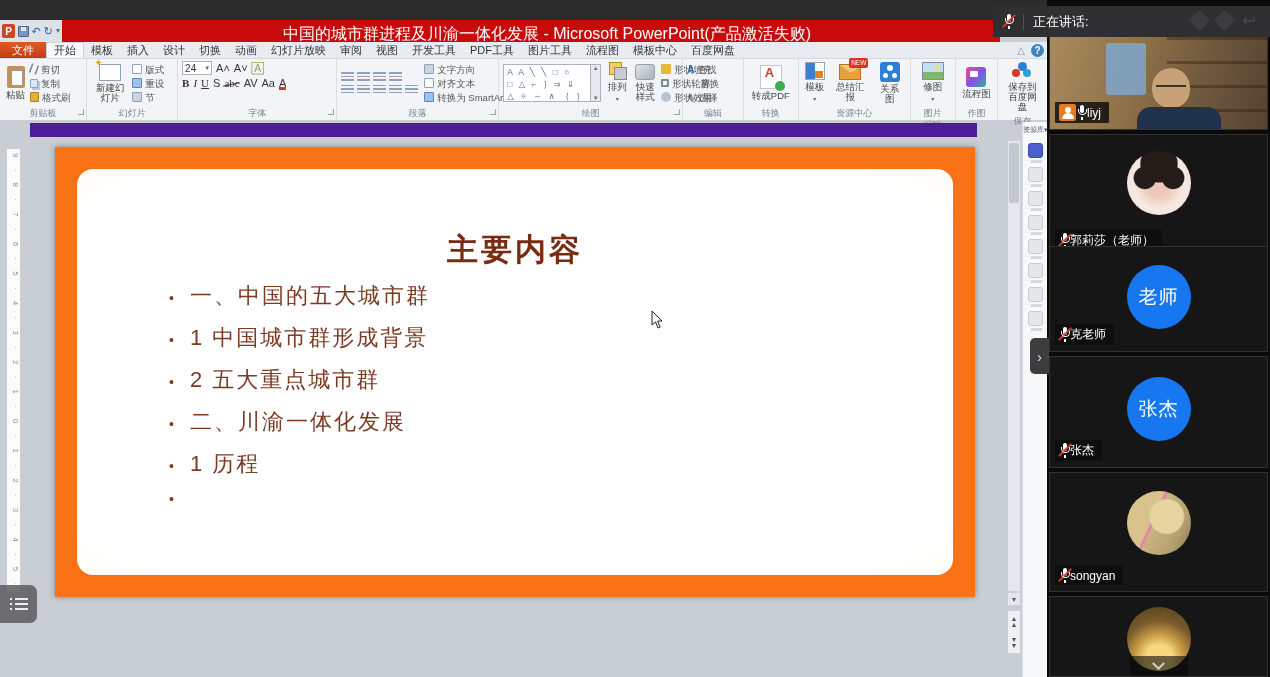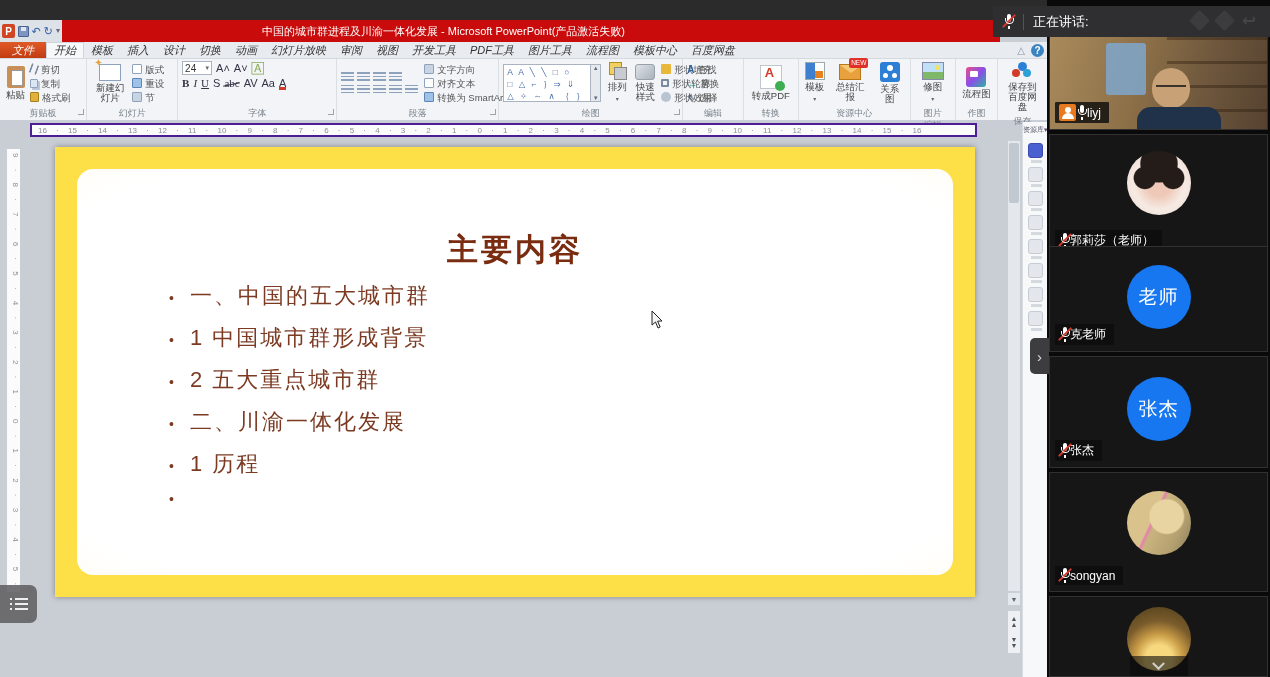--- a/index.html
+++ b/index.html
@@ -11,26 +11,26 @@
   .ppt { position:absolute; left:0; top:0; width:1047px; height:677px; background:#c9ced4; }
   .top-dark { position:absolute; left:0; top:0; width:1047px; height:20px; background:#2b2b2b; }
   .qat { position:absolute; left:0; top:20px; width:62px; height:22px; background:#dde2e8;
          display:flex; align-items:center; gap:3px; padding:0 2px; }
   .ppt-logo { width:14px; height:14px; background:#d04423; color:#fff; font-size:10px; font-weight:bold;
               display:flex; align-items:center; justify-content:center; border-radius:2px; }
   .qat-ic { font-size:11px; color:#3a62a8; line-height:14px; }
   .qat-save { width:11px; height:11px; background:#7d95c0; border:1px solid #4a6290; border-radius:1px; position:relative; }
   .qat-save::after { content:""; position:absolute; left:2px; top:0; width:5px; height:4px; background:#dfe6f0; }
   .titlebar-red { position:absolute; left:62px; top:20px; width:938px; height:22px; background:#c90b0b; }
-  .titlebar-red span { position:absolute; left:200px; top:4px; color:#fff; font-size:11px; white-space:nowrap; }
+  .titlebar-red span { position:absolute; left:221px; top:4px; color:#fff; font-size:16px; white-space:nowrap; }
 
   
   .menubar { position:absolute; left:0; top:42px; width:1047px; height:17px; background:#e8ecf0;
              display:flex; align-items:stretch; font-size:11px; color:#333; border-bottom:1px solid #d5dade; }
-  .mtab { padding:1px 7px; display:flex; align-items:center; cursor:default;font-style:italic; }
+  .mtab { padding:1px 7px; display:flex; align-items:center; cursor:default; }
   .mtab.file { background:linear-gradient(#e05a28,#c23c12); color:#fff; padding:1px 12px; }
   .mtab.active { background:#f6f8fa; border:1px solid #cfd5da; border-bottom:none; }
   .menubar-right { position:absolute; right:3px; top:44px; display:flex; gap:6px; align-items:center; }
   .collapse-chevron { color:#8a97a5; font-size:10px; }
   .help-q { width:13px; height:13px; border-radius:50%; background:#3b84c4; color:#fff; font-size:10px;
             font-weight:bold; display:flex; align-items:center; justify-content:center; }
 
   
   .ribbon { position:absolute; left:0; top:59px; width:1047px; height:62px; background:#f2f4f7;
             display:flex; border-bottom:1px solid #c9cfd6; }
@@ -90,28 +90,28 @@
   .i-photo { width:22px; height:18px; background:linear-gradient(#bfe0f5 55%,#7fb868 55%); border:1px solid #88a; position:relative; }
   .i-photo::after { content:""; position:absolute; right:3px; top:2px; width:5px; height:5px; border-radius:50%; background:#f5e060; }
   .i-flow { width:20px; height:20px; position:relative; background:linear-gradient(135deg,#e84f8a,#8a4fe8 50%,#2db5a0); border-radius:3px; }
   .i-flow::after { content:""; position:absolute; left:4px; top:4px; width:8px; height:6px; background:#fff; border-radius:1px; }
   .i-baidu { width:24px; height:18px; position:relative; }
   .i-baidu::before { content:""; position:absolute; left:8px; top:0; width:9px; height:9px; border-radius:50%; background:#2d7fd6; }
   .i-baidu::after { content:""; position:absolute; left:2px; top:7px; width:8px; height:8px; border-radius:50%; background:#d03b2a; box-shadow:11px 0 0 #2da0d6; }
 
   
   .hruler { position:absolute; left:30px; top:123px; width:947px; height:14px; background:#fbfbfb;
-            border:2px solid #4c1d95; font-size:8px; color:#8a929b; line-height:12px;
+            border:7px solid #4c1d95; font-size:8px; color:#8a929b; line-height:12px;
             white-space:nowrap; overflow:hidden; word-spacing:7px; padding-left:6px; }
   .vruler { position:absolute; left:6px; top:148px; width:15px; height:445px; background:#fbfbfb;
             border:1px solid #c9cfd6; font-size:8px; color:#8a929b;
             writing-mode:vertical-rl; white-space:nowrap; overflow:hidden; word-spacing:9px; padding-top:4px; }
 
   
-  .slide { position:absolute; left:55px; top:147px; width:920px; height:450px; background:#fde047;
+  .slide { position:absolute; left:55px; top:147px; width:920px; height:450px; background:#f97316;
            box-shadow:0 0 6px rgba(0,0,0,.35); }
   .slide-inner { position:absolute; left:22px; top:22px; right:22px; bottom:22px; border-radius:16px;
     background:radial-gradient(ellipse 120% 120% at 50% 50%, #ffffff 52%, #fdf5d9 86%, #f7e7b4 100%); }
   .slide-title { position:absolute; left:0; top:60px; width:100%; text-align:center;
     font-size:31px; font-weight:bold; letter-spacing:3px; color:#7a2c10; }
   .bullets { position:absolute; left:92px; top:112px; font-size:22px; color:#7c3a22; }
   .bullet { display:flex; align-items:baseline; height:42px; letter-spacing:2px; }
   .bullet .dot { font-size:14px; margin-right:14px; color:#7c3a22; }
 
   

